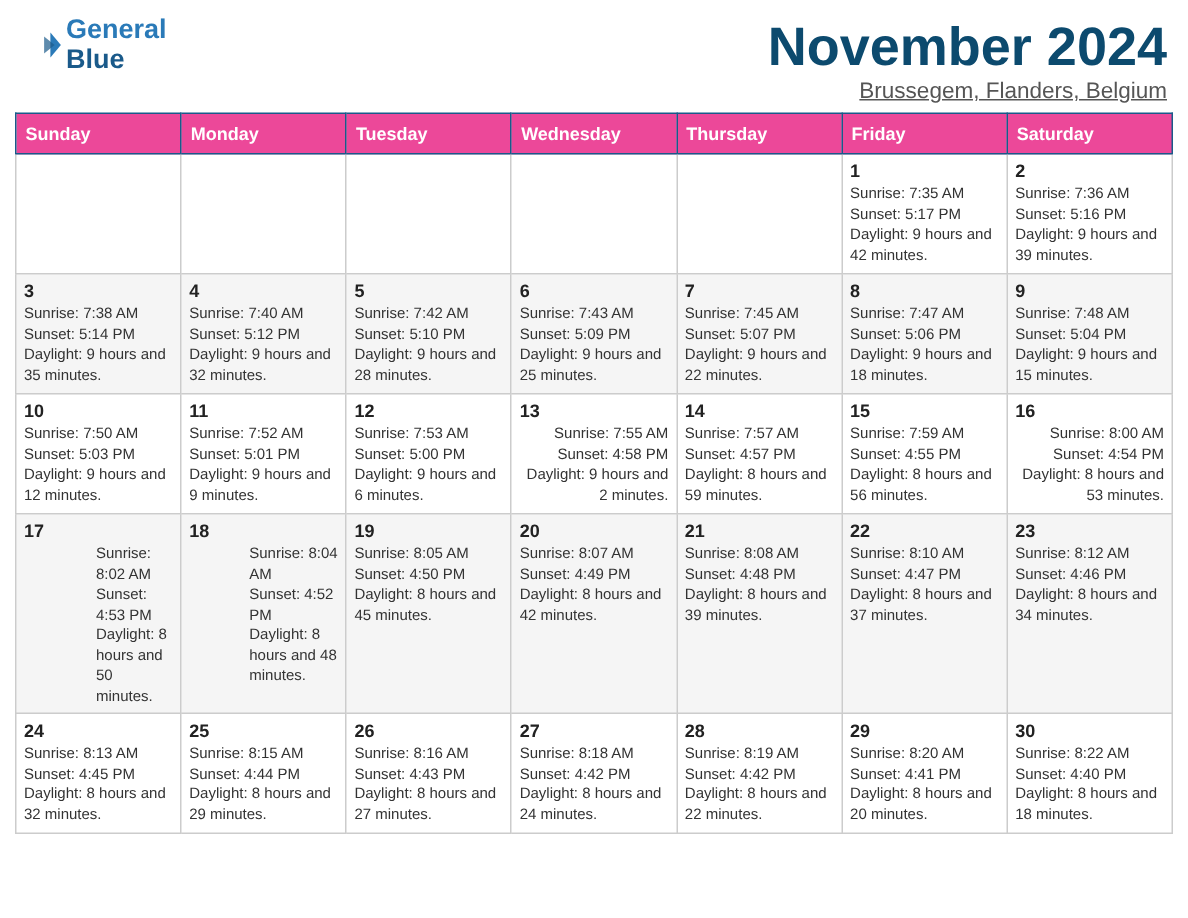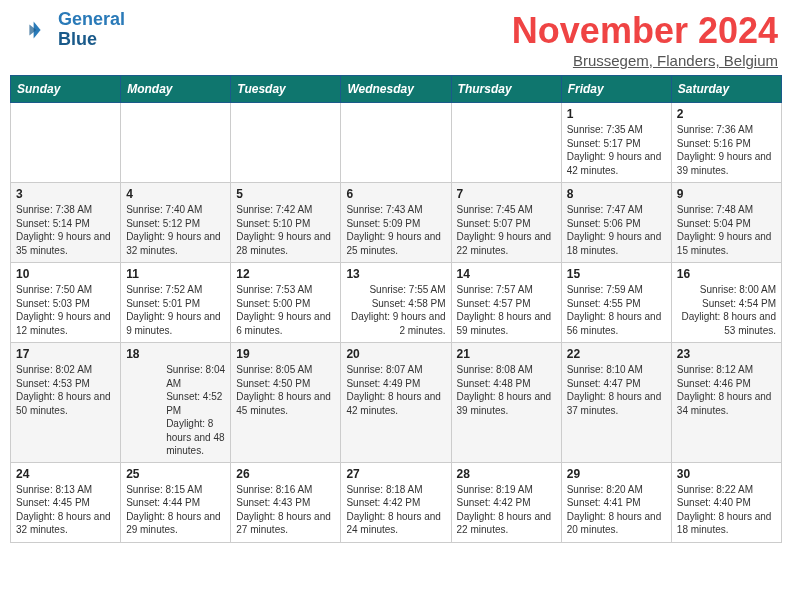--- a/index.html
+++ b/index.html
@@ -13,42 +13,42 @@
     .header-section {
       display: flex;
       justify-content: space-between;
       align-items: flex-start;
       margin-bottom: 6px;
       padding: 0 4px;
     }
     .logo {
       display: flex;
       align-items: center;
-      gap: 16px;
+      gap: 2px;
     }
     .logo-text {
       font-size: 18px;
       font-weight: bold;
       color: #333;
       line-height: 1.1;
     }
     .logo-text span {
       color: #2a7ab8;
     }
     .logo-icon {
       width: 28px;
       height: 28px;
     }
     .title-block {
       text-align: right;
     }
     .month-title {
       font-size: 36px;
       font-weight: bold;
-      color: #ef4444;
+      color: #0c4a6e;
     }
     .location-title {
       font-size: 15px;
       color: #555;
       text-decoration: underline;
     }
     .calendar-table {
       width: 100%;
       border-collapse: collapse;
       font-size: 11px;
@@ -72,22 +72,21 @@
     }
     .calendar-table tr:nth-child(even) td {
       background: #f5f5f5;
     }
     .calendar-table tr:nth-child(odd) td {
       background: #fff;
     }
     
     .calendar-table thead tr td,
     .calendar-table thead tr th {
-      background: #0f766e;
-      font-style: italic;
+      background: #ec4899;
     }
     .day-num {
       font-weight: bold;
       font-size: 12px;
       color: #222;
       display: block;
       margin-bottom: 2px;
     }
     .day-info {
       font-size: 10px;
@@ -237,21 +236,21 @@
         <td>
           <span class="day-num">16</span>
           <div class="day-info" style="white-space: pre-line; text-align: right;">Sunrise: 8:00 AM
 Sunset: 4:54 PM
 Daylight: 8 hours and 53 minutes.</div>
         </td>
       </tr>
       <tr class="row-even">
         <td>
           <span class="day-num">17</span>
-          <div class="day-info" style="white-space: pre-line;">Sunrise: 8:02 AM
+          <div class="day-info" style="white-space: pre-line; margin-left: 48px;">Sunrise: 8:02 AM
 Sunset: 4:53 PM
 Daylight: 8 hours and 50 minutes.</div>
         </td>
         <td>
           <span class="day-num">18</span>
           <div class="day-info" style="white-space: pre-line; margin-left: 40px;">Sunrise: 8:04 AM
 Sunset: 4:52 PM
 Daylight: 8 hours and 48 minutes.</div>
         </td>
         <td>

